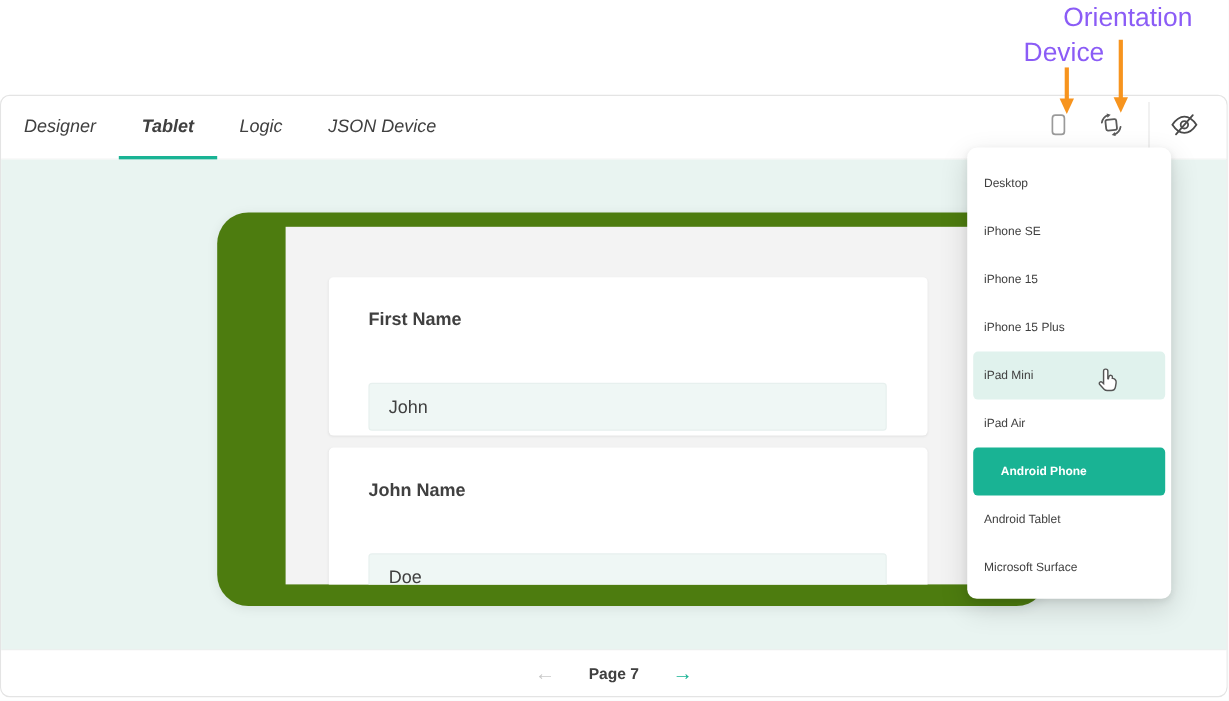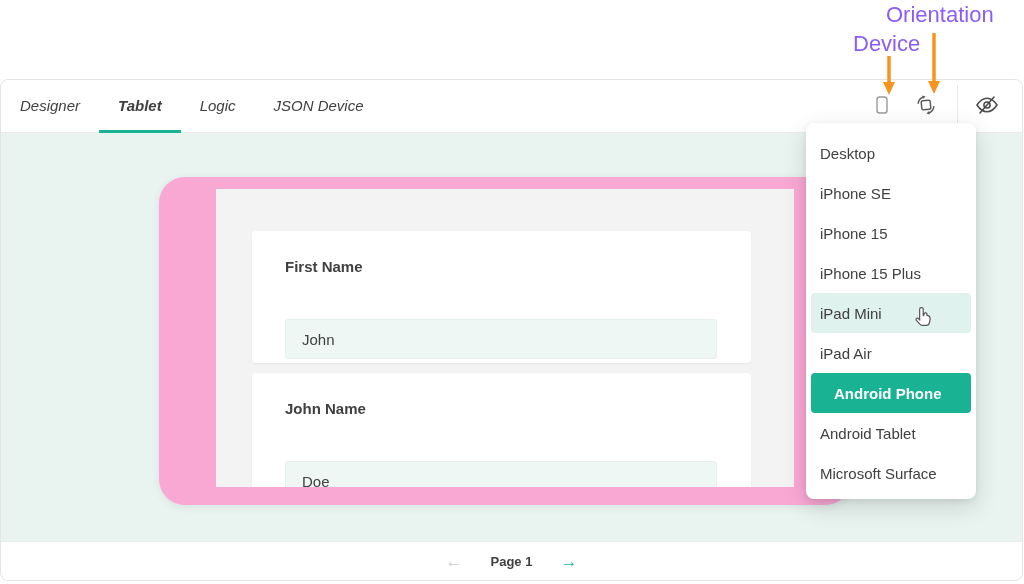--- a/index.html
+++ b/index.html
@@ -87,23 +87,23 @@
 
   
   .preview-area{
     position:relative;
     height:409px;
     background:var(--mint-bg);
     overflow:hidden;
   }
   .device-frame{
     position:absolute;
-    left:158px;top:44px;
+    left:180px;top:44px;
     width:692px;height:328px;
-    background:#f9a8d4;
+    background:#4d7c0f;
     border-radius:26px;
     box-shadow:0 2px 10px rgba(0,0,0,0.07);
   }
   .device-screen{
     position:absolute;
     left:57px;top:12px;
     width:578px;height:298px;
     background:var(--screen-bg);
     overflow:hidden;
   }
@@ -163,21 +163,21 @@
     padding:10px 0 6px;
     background:#ffffff;
     border-radius:8px;
     box-shadow:0 8px 24px rgba(0,0,0,0.14), 0 2px 6px rgba(0,0,0,0.08);
     z-index:20;
   }
   .menu-item{
     height:40px;
     display:flex;align-items:center;
     padding-left:14px;
-    font-size:15px;
+    font-size:10px;
     color:var(--text);
     cursor:pointer;
   }
   .menu-item.hovered{
     margin:0 5px;
     padding-left:9px;
     background:var(--accent-soft);
     border-radius:4px;
   }
   .menu-item.selected{
@@ -268,21 +268,21 @@
           <div class="field-label">John Name</div>
           <input class="field-input" type="text" value="Doe" style="">
         </div>
 
       </div>
     </div>
   </div>
 
   <div class="app-footer">
     <span class="pag-arrow prev">←</span>
-    <span class="pag-label">Page 1</span>
+    <span class="pag-label">Page 7</span>
     <span class="pag-arrow next">→</span>
   </div>
 </div>
 
 <div class="device-menu">
   <div class="menu-item normal">Desktop</div>
   <div class="menu-item normal">iPhone SE</div>
   <div class="menu-item normal">iPhone 15</div>
   <div class="menu-item normal">iPhone 15 Plus</div>
   <div class="menu-item hovered">iPad Mini</div>

